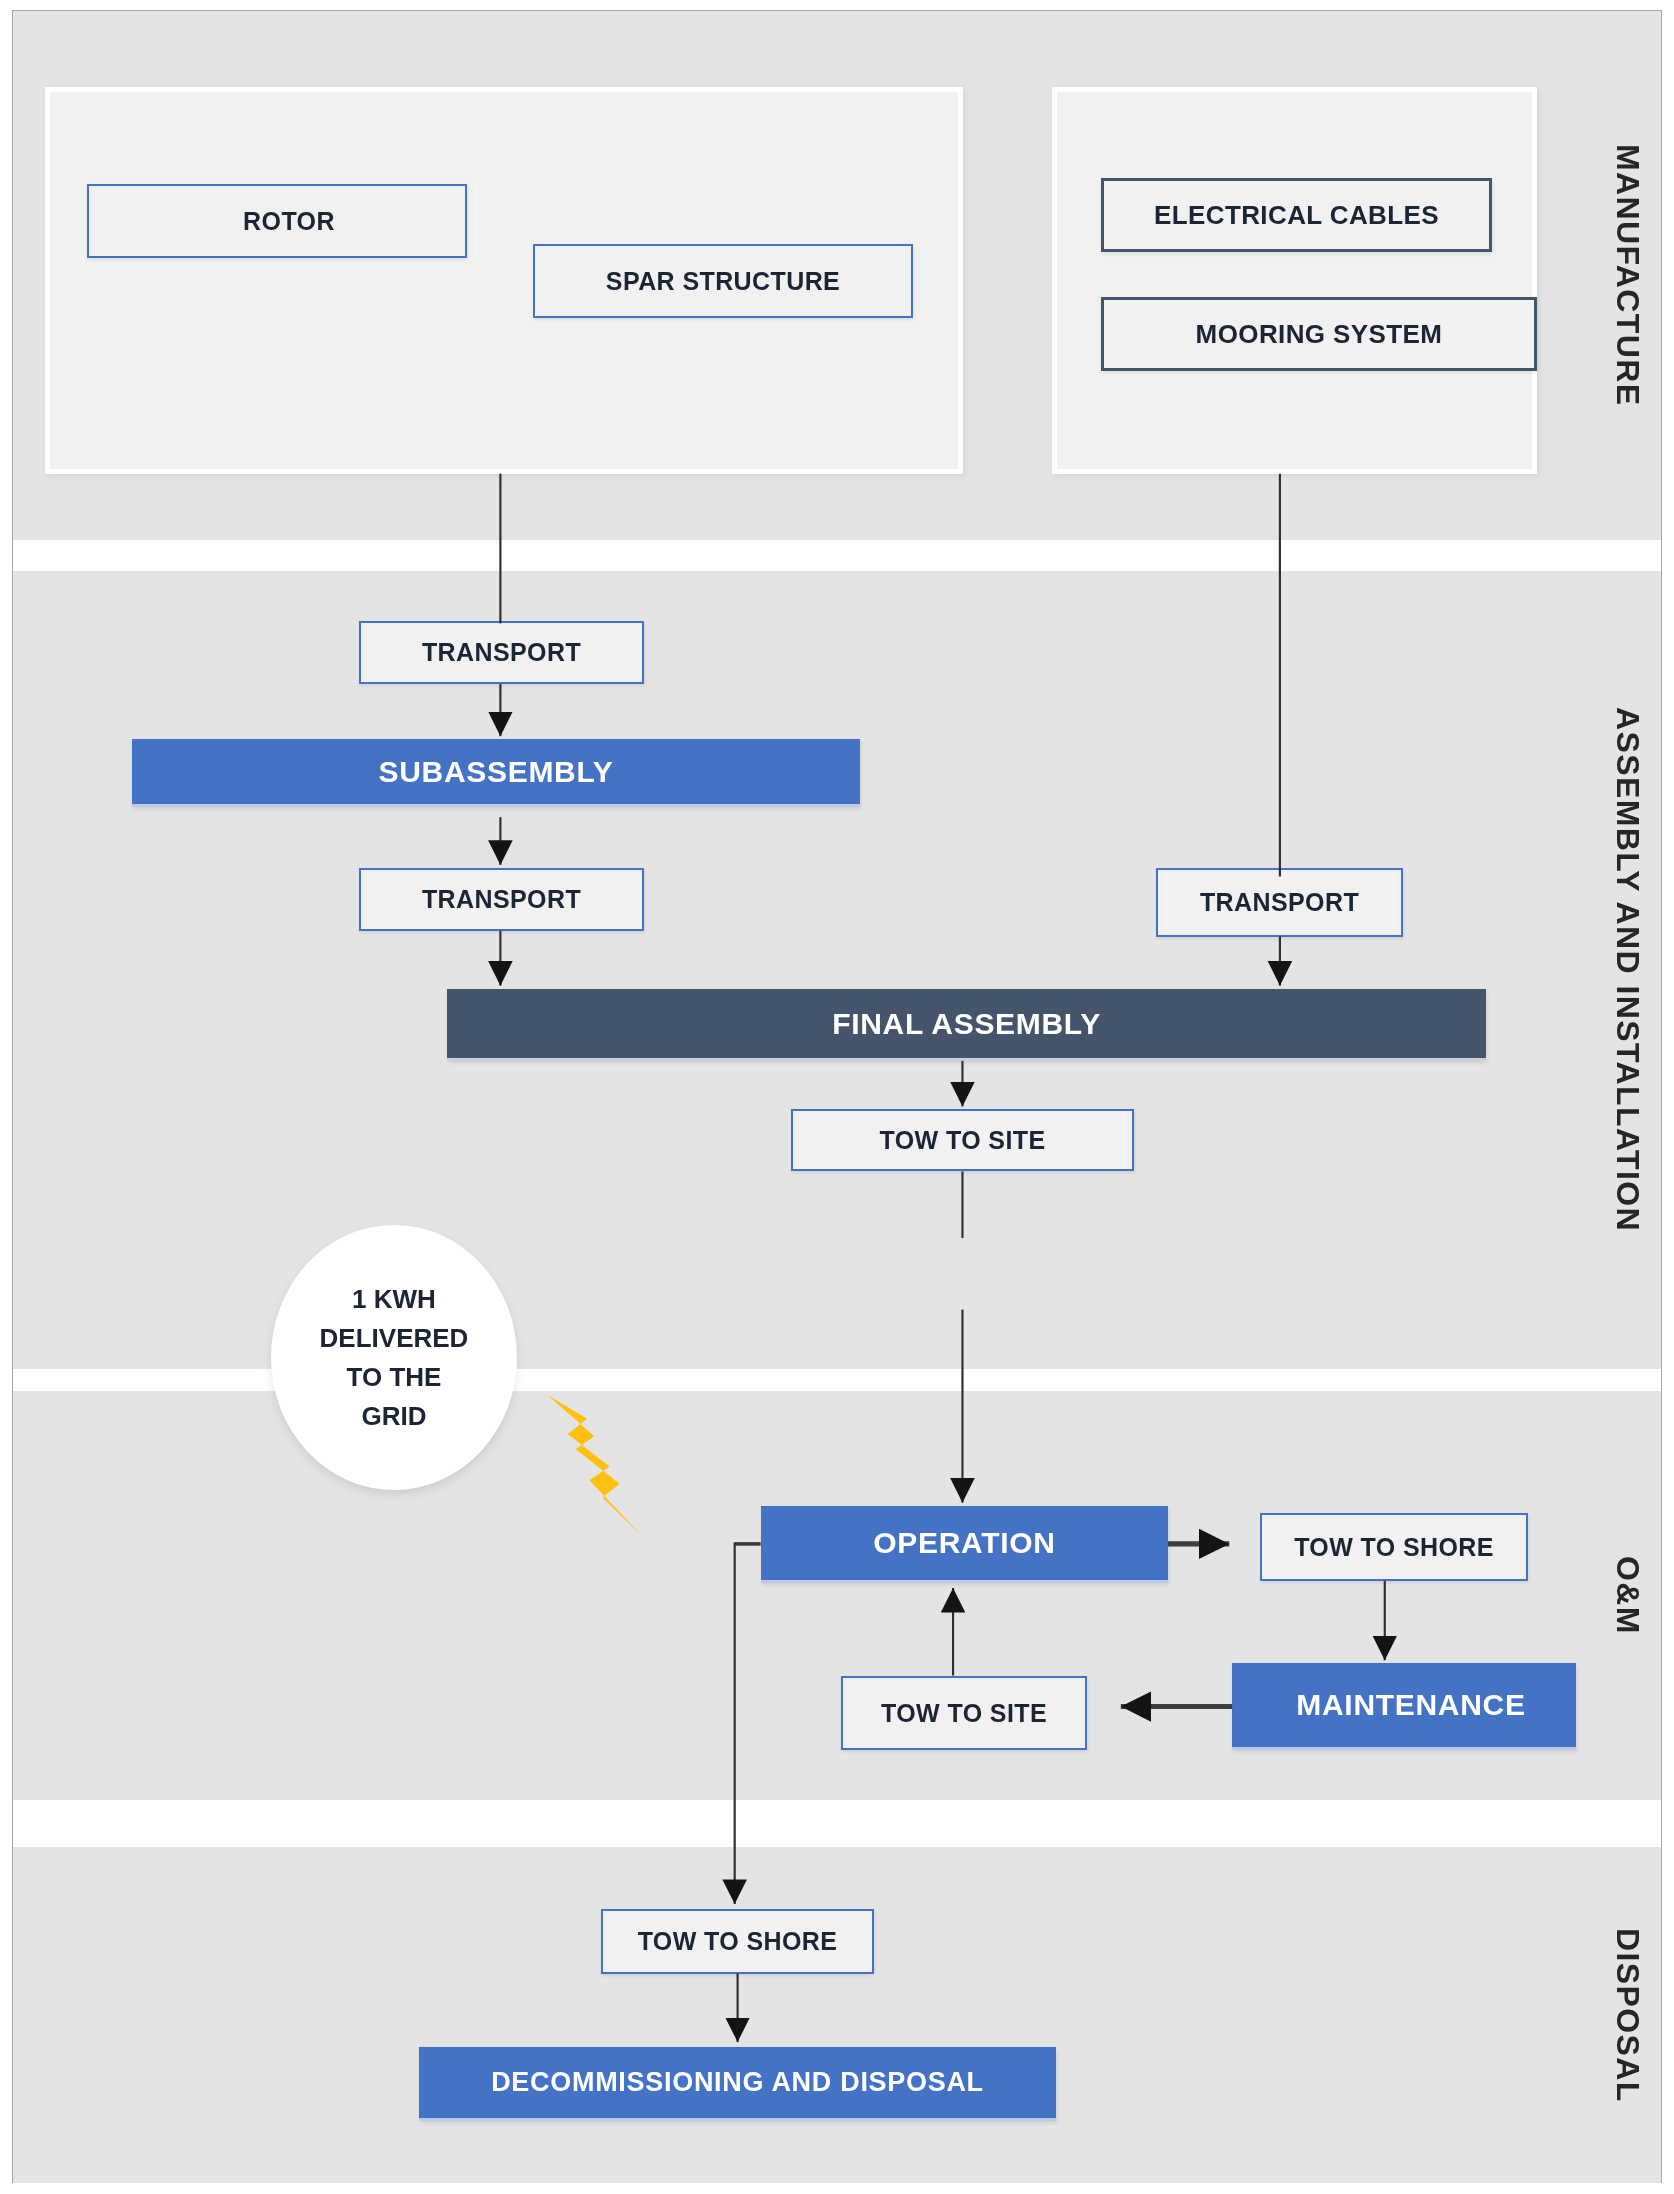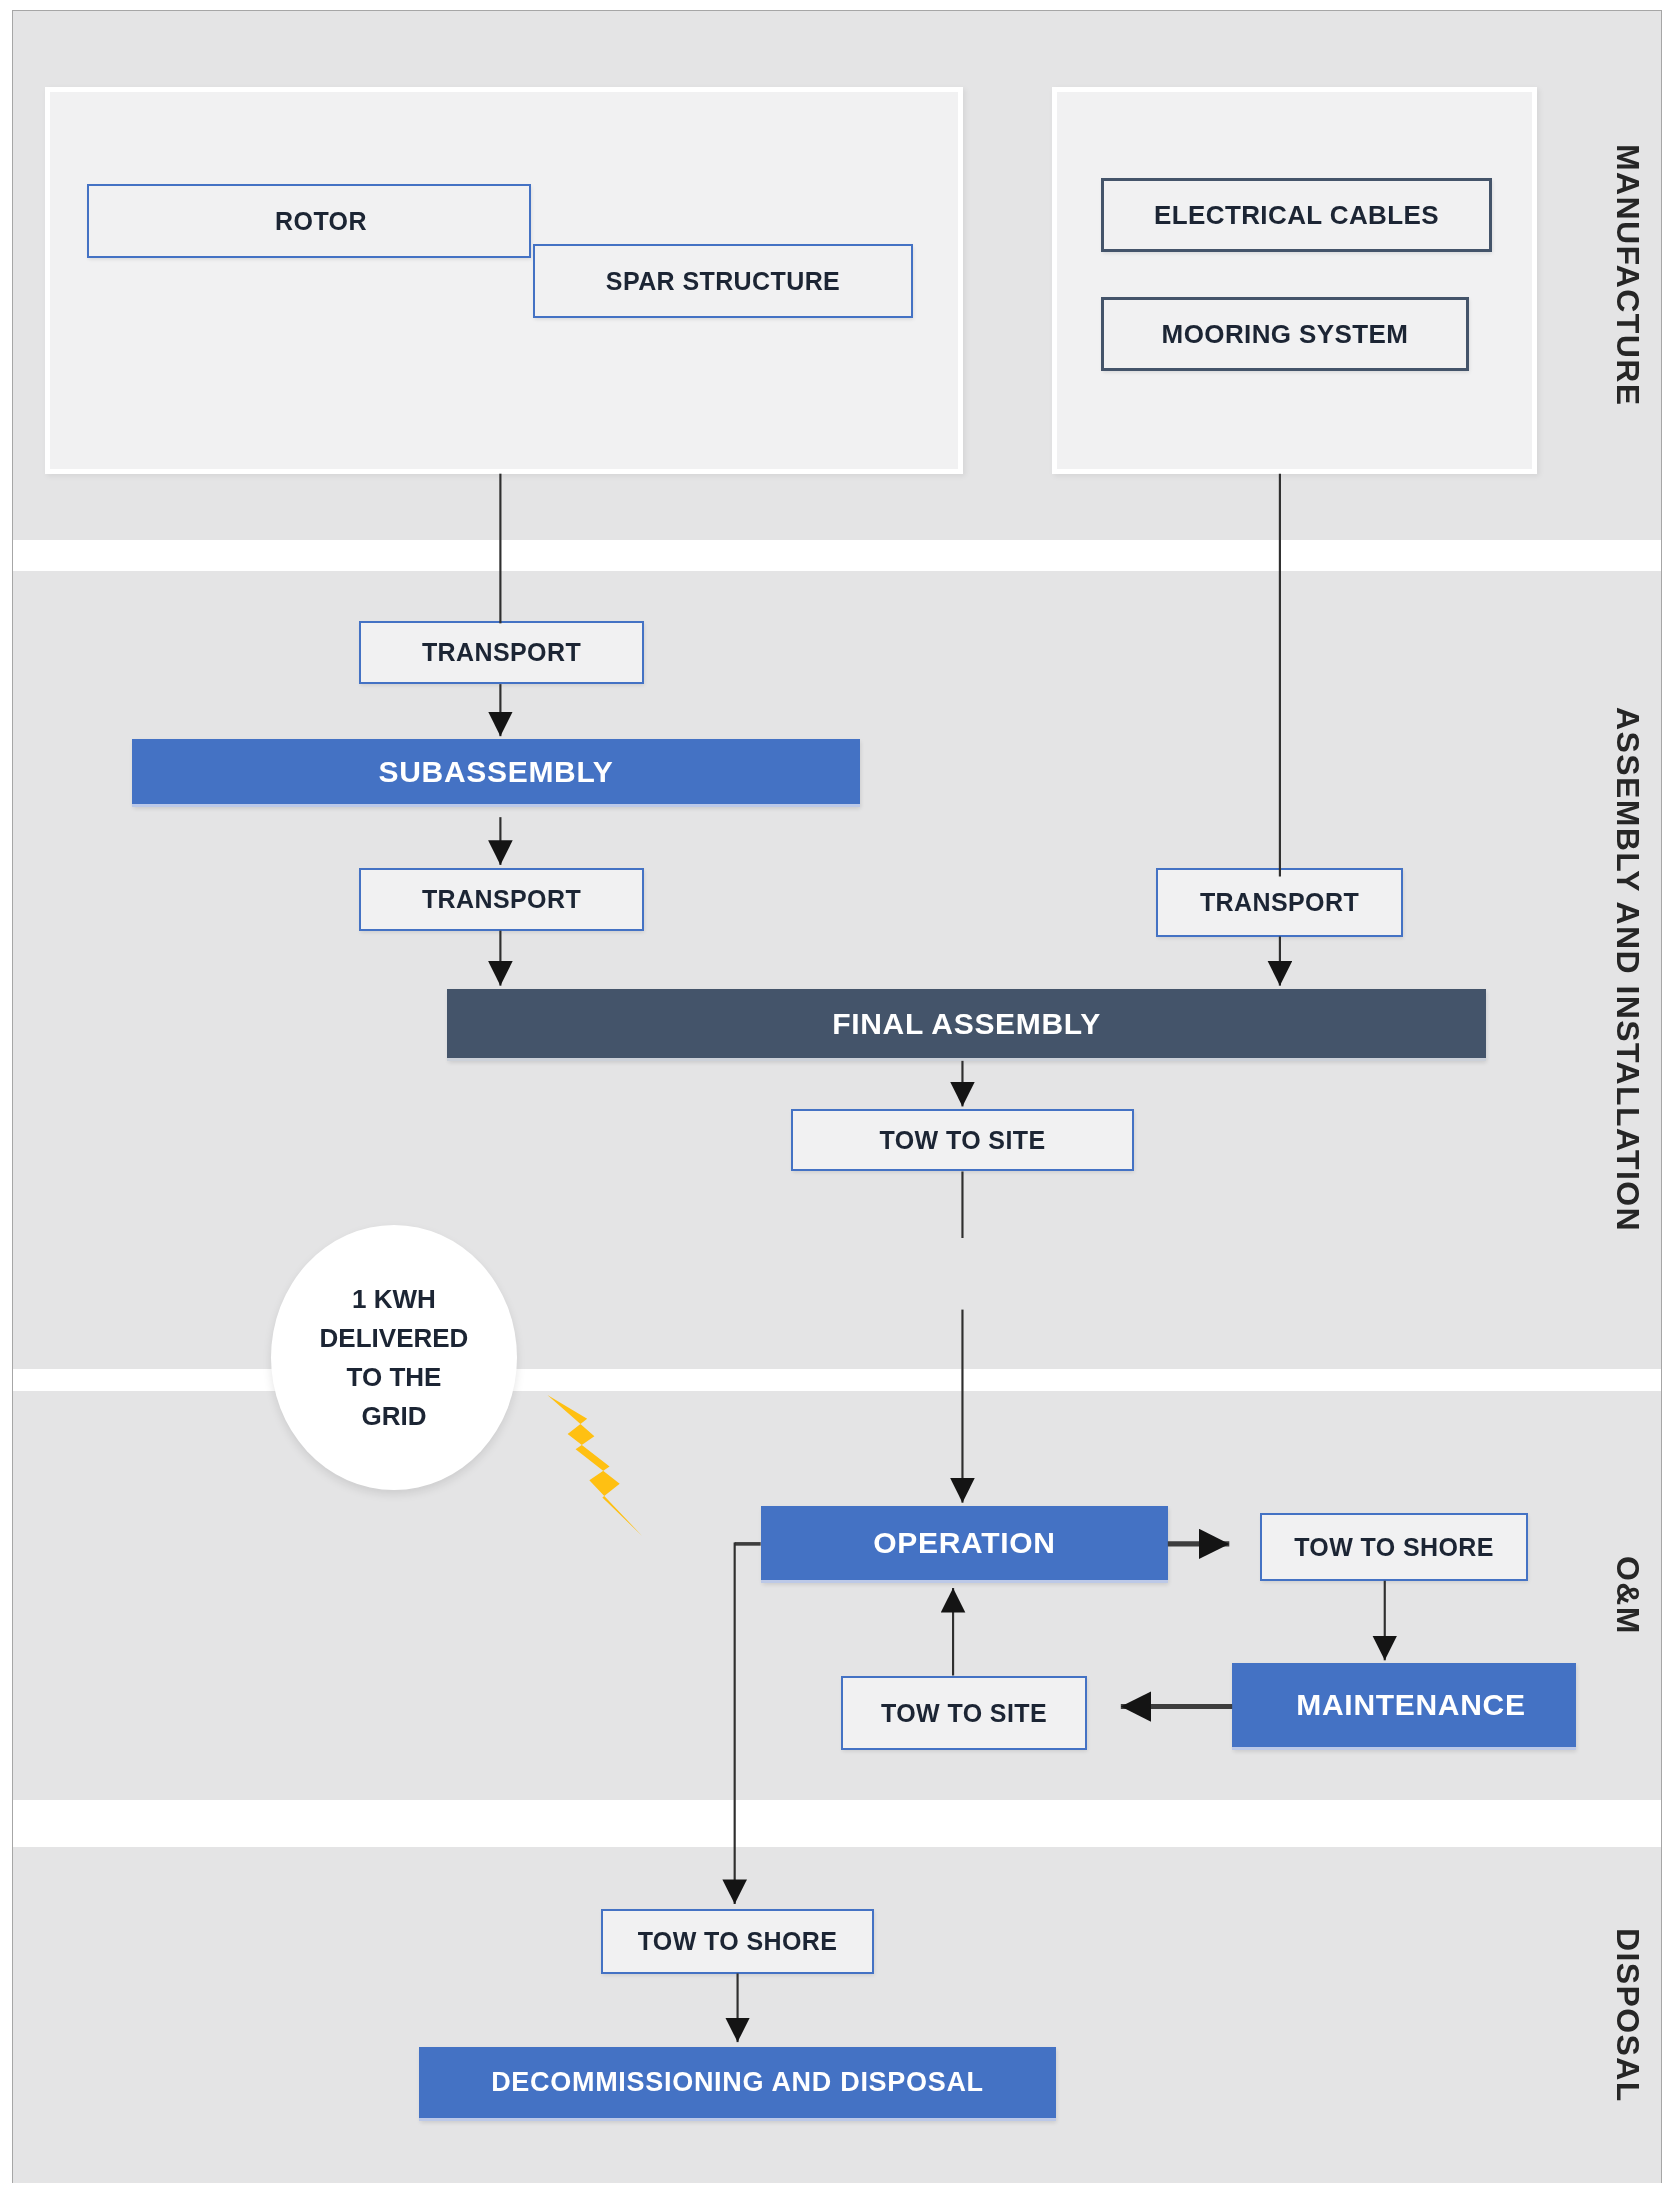--- a/index.html
+++ b/index.html
@@ -56,24 +56,24 @@
   <div class="band" style="top:1847px;height:336px;"></div>
 
   <div class="vlabel" style="top:11px;height:529px;">MANUFACTURE</div>
   <div class="vlabel" style="top:571px;height:798px;">ASSEMBLY AND INSTALLATION</div>
   <div class="vlabel" style="top:1391px;height:409px;">O&amp;M</div>
   <div class="vlabel" style="top:1847px;height:336px;">DISPOSAL</div>
 
   <div class="panel" style="left:45px;top:87px;width:918px;height:387px;"></div>
   <div class="panel" style="left:1052px;top:87px;width:485px;height:387px;"></div>
 
-  <div class="box lb" style="left:87px;top:184px;width:444px;height:74px;padding-left:24px;">ROTOR</div>
+  <div class="box lb" style="left:87px;top:184px;width:380px;height:74px;padding-left:24px;">ROTOR</div>
   <div class="box lb" style="left:533px;top:244px;width:380px;height:74px;">SPAR STRUCTURE</div>
   <div class="box ld" style="left:1101px;top:178px;width:391px;height:74px;">ELECTRICAL CABLES</div>
-  <div class="box ld" style="left:1101px;top:297px;width:368px;height:74px;">MOORING SYSTEM</div>
+  <div class="box ld" style="left:1101px;top:297px;width:436px;height:74px;">MOORING SYSTEM</div>
 
   <div class="box lb" style="left:359px;top:621px;width:285px;height:63px;">TRANSPORT</div>
   <div class="box blue" style="left:132px;top:739px;width:728px;height:68px;">SUBASSEMBLY</div>
   <div class="box lb" style="left:359px;top:868px;width:285px;height:63px;">TRANSPORT</div>
   <div class="box lb" style="left:1156px;top:868px;width:247px;height:69px;">TRANSPORT</div>
   <div class="box dark" style="left:447px;top:989px;width:1039px;height:72px;">FINAL ASSEMBLY</div>
   <div class="box lb" style="left:791px;top:1109px;width:343px;height:62px;">TOW TO SITE</div>
 
   <div class="callout">1 KWH
 DELIVERED

